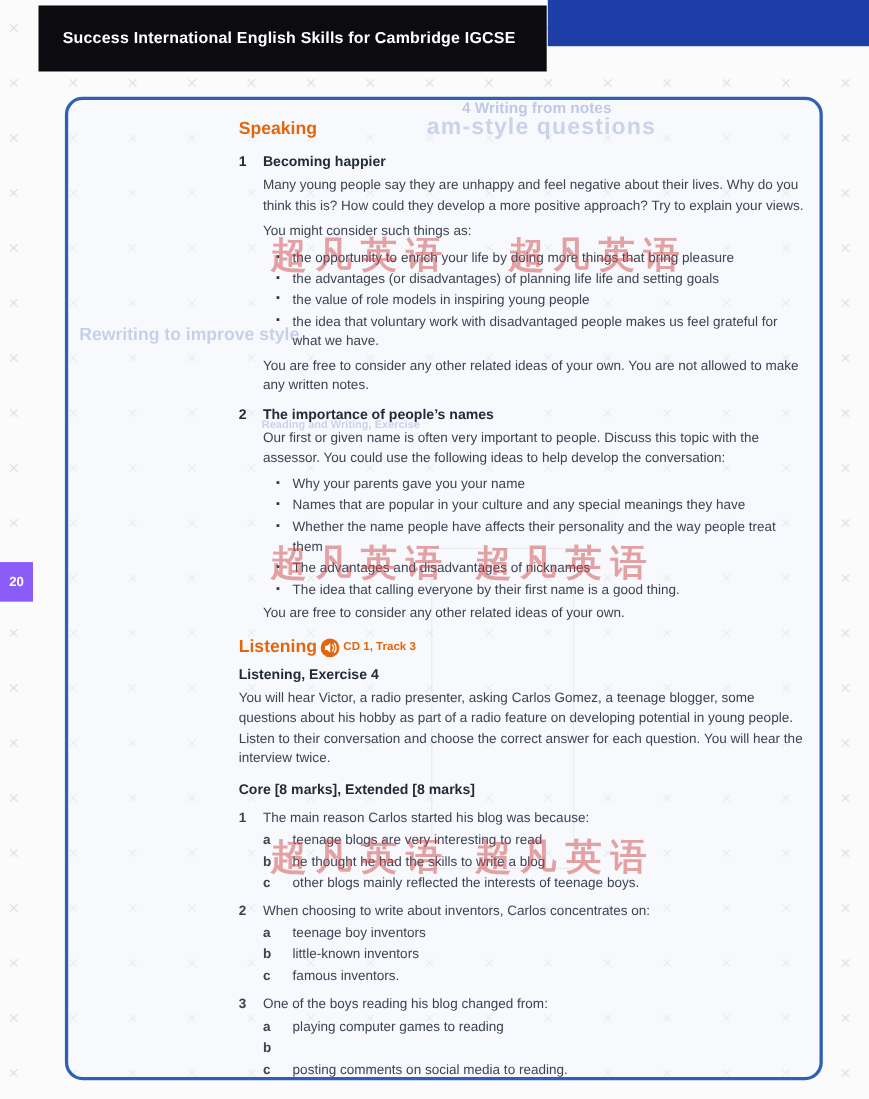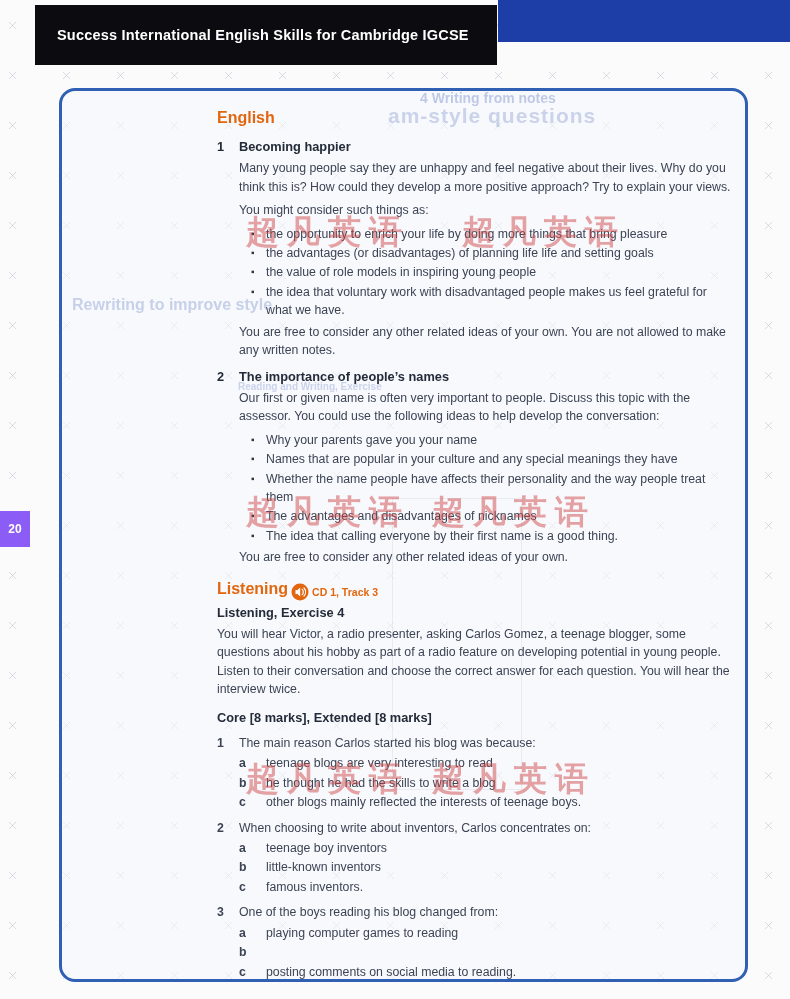--- a/index.html
+++ b/index.html
@@ -49,21 +49,21 @@
   h2.orange{font-size:16px;color:#e2660e;font-weight:bold;margin:2px 0 6px;}
   .item{margin-bottom:6px;}
   .item-head{display:flex;margin:7px 0 3px;font-weight:bold;font-size:12.8px;color:#232b38;}
   .num{width:22px;flex:none;}
   p.body{margin:3px 0 5px 22px;}
   p.body.flush{margin-left:0;}
   ul.bullets{list-style:none;margin:1px 0 3px;padding:0 0 0 34px;}
   ul.bullets li{position:relative;padding-left:15px;margin:0 0 1px;}
   ul.bullets li::before{content:"▪";position:absolute;left:0;top:1px;font-size:10px;color:#2f3642;}
 
-  .listening-head{display:flex;align-items:flex-end;gap:3px;margin:10px 0 2px;}
+  .listening-head{display:flex;align-items:center;gap:3px;margin:10px 0 2px;}
   .listening-head h2{margin:0;}
   .track{color:#e2660e;font-weight:bold;font-size:10.5px;}
   .sub-title{font-weight:bold;font-size:12.8px;color:#232b38;margin:2px 0 3px;}
   .marks{font-weight:bold;font-size:12.8px;color:#232b38;margin:9px 0 7px;}
   .q-head{display:flex;margin:7px 0 2px;}
   .q-head .num{font-weight:bold;}
   .opt{display:flex;margin:1px 0 1px 22px;}
   .letter{width:27px;flex:none;font-weight:bold;}
 
   .wm{
@@ -113,21 +113,21 @@
 
 <div class="page-tab">
   <span>20</span>
 </div>
 
 <div class="ghost-box gb1"></div>
 
 <div class="pagebox">
   <div class="content">
 
-    <h2 class="orange">English</h2>
+    <h2 class="orange">Speaking</h2>
 
     <div class="item">
       <div class="item-head">
         <span class="num">1</span>
         <span>Becoming happier</span>
       </div>
       <p class="body">Many young people say they are unhappy and feel negative about their lives. Why do you think this is? How could they develop a more positive approach? Try to explain your views.</p>
       <p class="body">You might consider such things as:</p>
       <ul class="bullets">
         <li><span>the opportunity to enrich your life by doing more things that bring pleasure</span></li>

